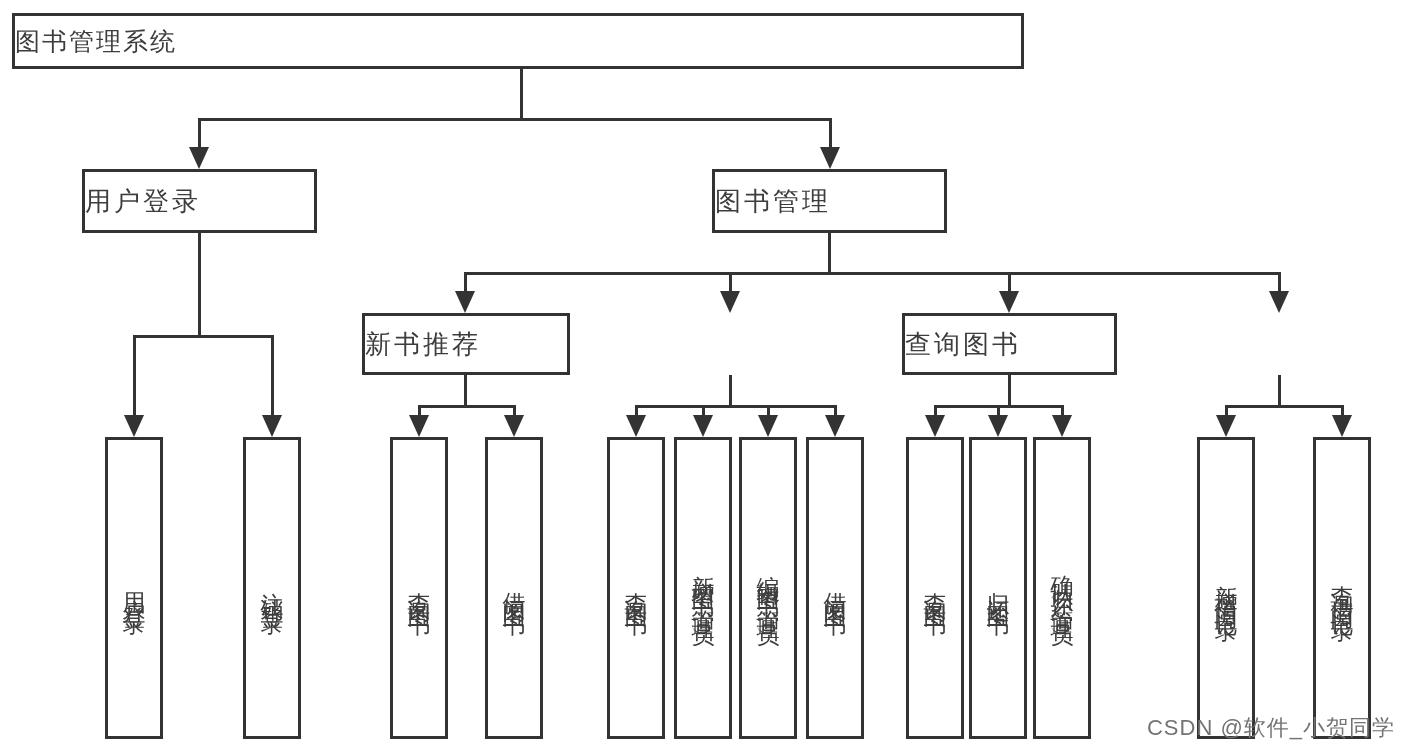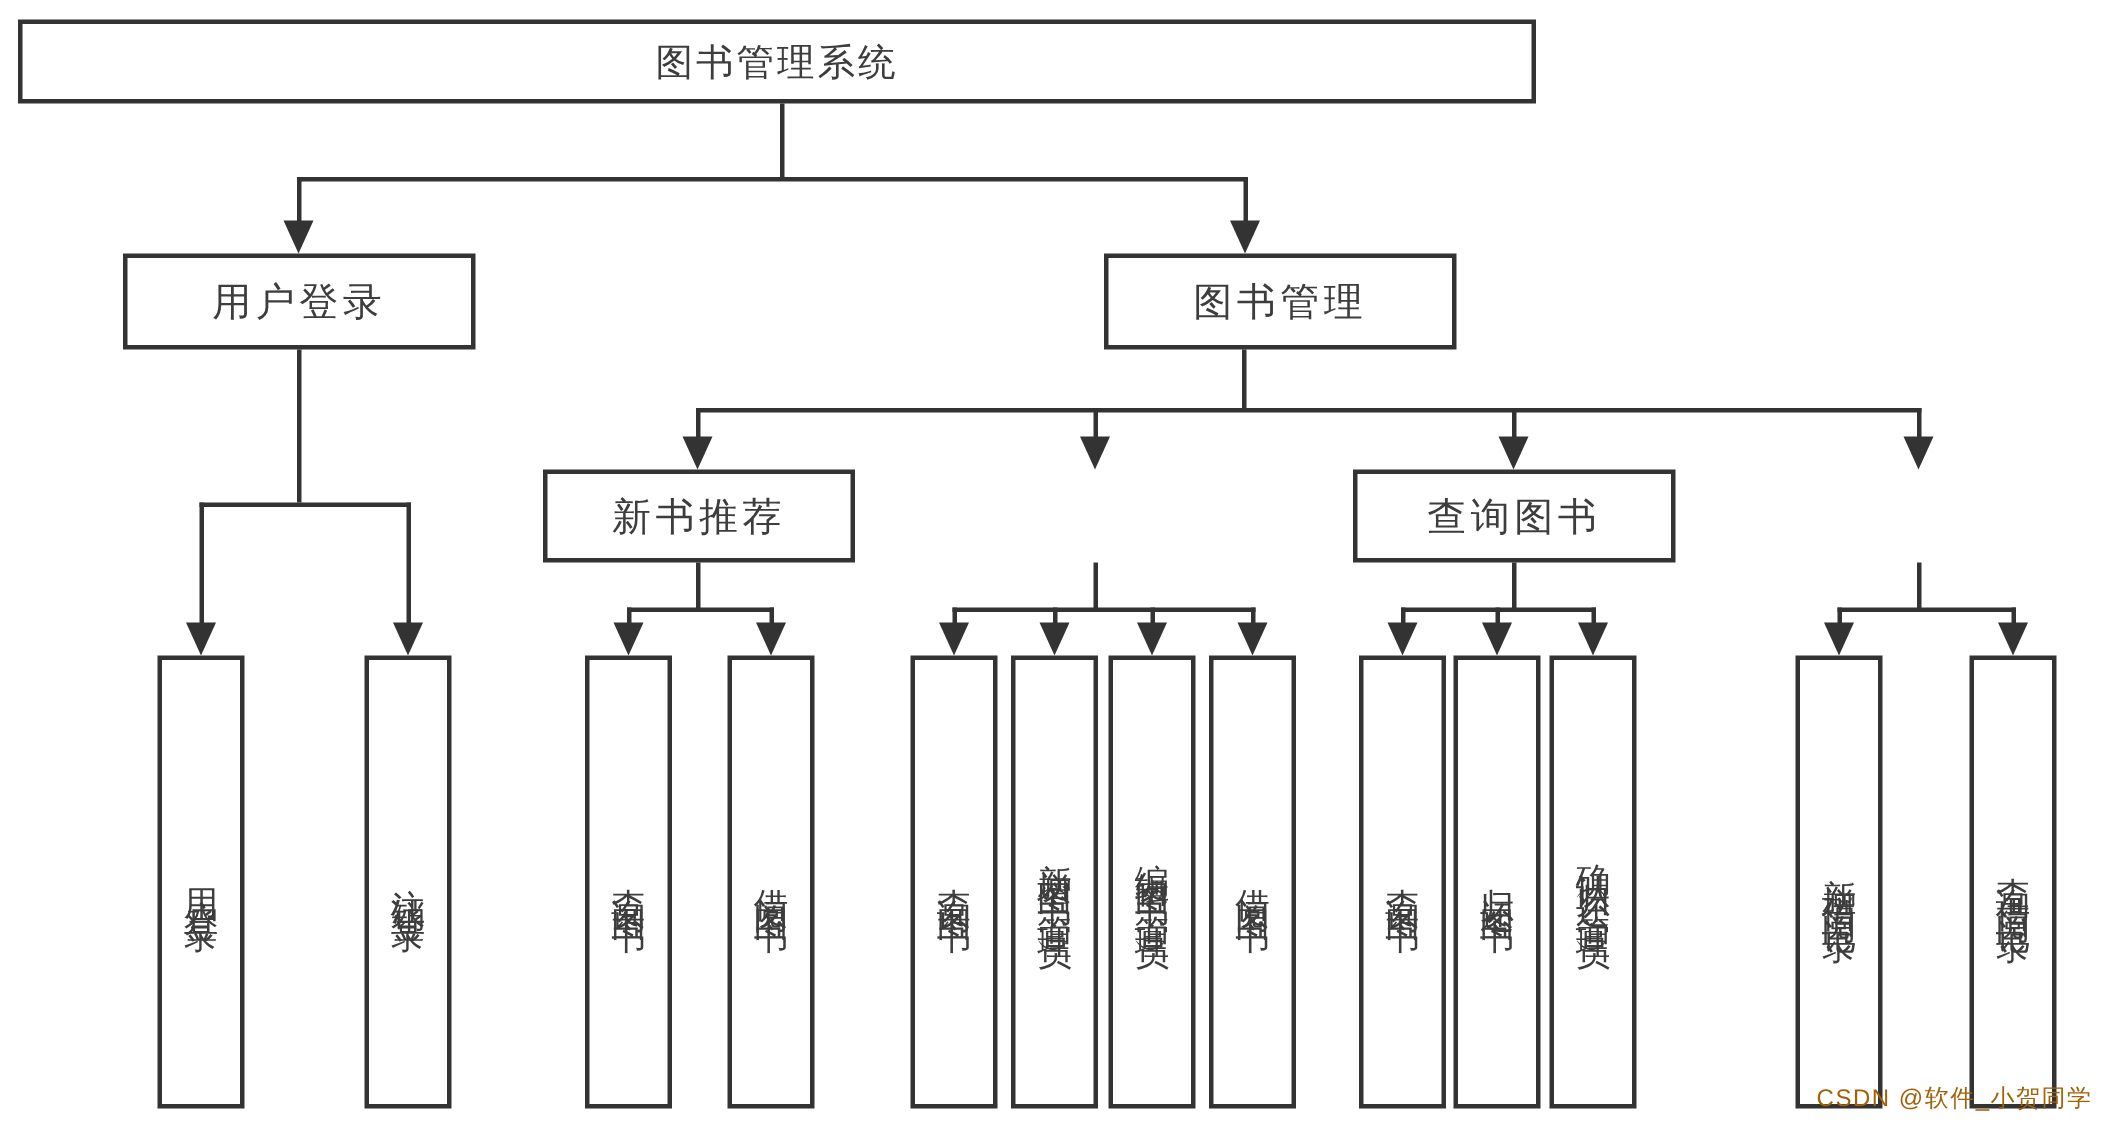--- a/index.html
+++ b/index.html
@@ -11,21 +11,20 @@
     font-family: "Liberation Sans", "DejaVu Sans", sans-serif;
     overflow: hidden;
   }
   .box {
     position: absolute;
     box-sizing: border-box;
     border: 3px solid #333333;
     background: #ffffff;
     display: flex;
     align-items: center;
-    justify-content: center;
     color: #3d3d3d;
     font-size: 26px;
     letter-spacing: 3px;
     white-space: nowrap;
   }
   .box.root { font-size: 25px; letter-spacing: 2px; }
   .vbox {
     position: absolute;
     box-sizing: border-box;
     border: 3px solid #333333;
@@ -51,22 +50,22 @@
     position: absolute;
     width: 0; height: 0;
     border-left: 10px solid transparent;
     border-right: 10px solid transparent;
     border-top: 22px solid #333333;
   }
   .watermark {
     position: absolute;
     right: 10px;
     bottom: 4px;
-    font-size: 16px;
-    color: #a16207;
+    font-size: 22px;
+    color: #737373;
     letter-spacing: 1px;
     white-space: nowrap;
   }
 </style>
 </head>
 <body>
 
 <div id="canvas">
 
   <div class="box root" style="left:12px; top:13px; width:1012px; height:56px;">
@@ -76,21 +75,21 @@
   <div class="v" style="left:520px; top:69px; height:49px;"></div>
   <div class="h" style="left:198px; top:118px; width:634px;"></div>
   <div class="v" style="left:198px; top:118px; height:32px;"></div>
   <div class="arr" style="left:189px; top:147px;"></div>
   <div class="v" style="left:829px; top:118px; height:32px;"></div>
   <div class="arr" style="left:820px; top:147px;"></div>
 
   <div class="box" style="left:82px; top:169px; width:235px; height:64px;">
     <span>用户登录</span>
   </div>
-  <div class="box" style="left:712px; top:169px; width:235px; height:64px;margin-left:24px;">
+  <div class="box" style="left:712px; top:169px; width:235px; height:64px;">
     <span>图书管理</span>
   </div>
 
   <div class="v" style="left:198px; top:233px; height:102px;"></div>
   <div class="h" style="left:133px; top:335px; width:141px;"></div>
   <div class="v" style="left:133px; top:335px; height:82px;"></div>
   <div class="arr" style="left:124px; top:415px;"></div>
   <div class="v" style="left:271px; top:335px; height:82px;"></div>
   <div class="arr" style="left:262px; top:415px;"></div>
 

